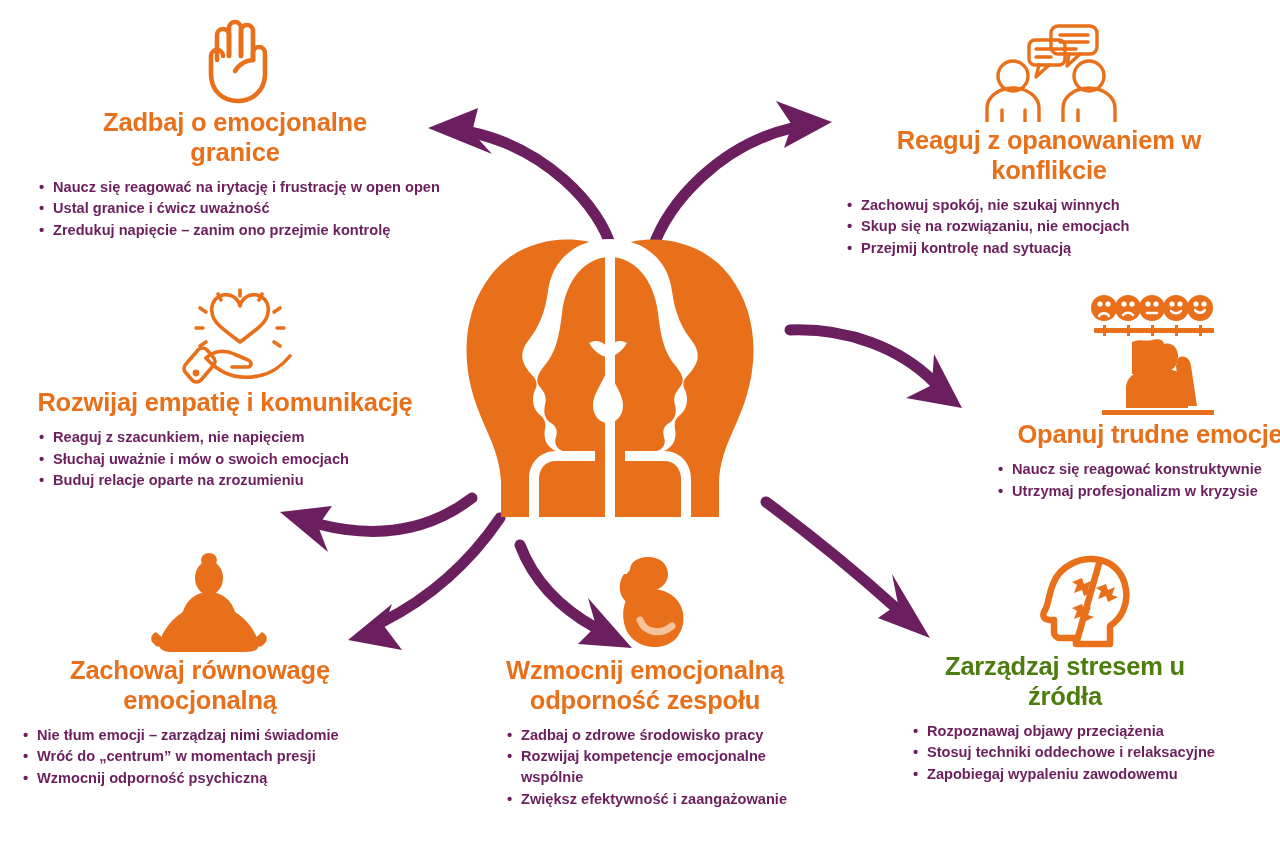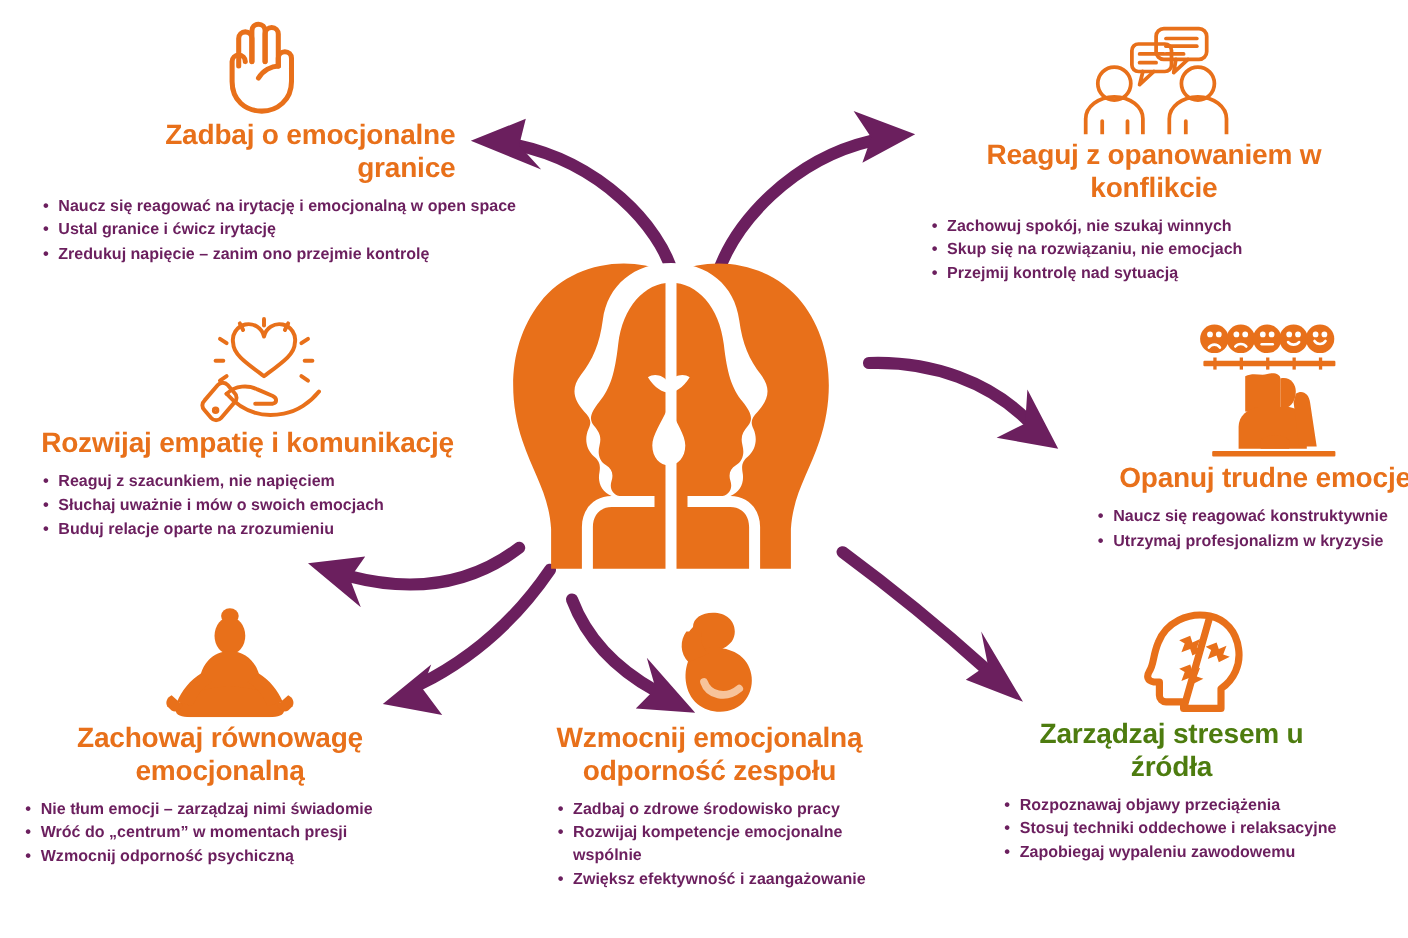--- a/index.html
+++ b/index.html
@@ -48,21 +48,21 @@
   .block ul li:before{
     content:"•";
     position:absolute;
     left:3px;top:-1px;
     font-size:15px;
   }
 
   
   #blk-granice{left:0px;top:12px;width:470px;}
   #blk-granice .icon-wrap{text-align:center;}
-  #blk-granice h2{text-align:right;padding:0 56px;}
+  #blk-granice h2{text-align:center;padding:0 56px;}
   #blk-granice ul{margin-left:36px;}
 
   #blk-konflikt{left:818px;top:18px;width:462px;}
   #blk-konflikt .icon-wrap{text-align:center;}
   #blk-konflikt h2{text-align:center;padding:0 24px;}
   #blk-konflikt ul{margin-left:26px;}
 
   #blk-empatia{left:0px;top:288px;width:450px;}
   #blk-empatia .icon-wrap{text-align:center;padding-left:30px;}
   #blk-empatia h2{text-align:center;}
@@ -199,22 +199,22 @@
           <path d="M30,48 L30,23 a6,6 0 0 1 12,0 L42,44"></path>
           <path d="M42,44 L42,16 a6,6 0 0 1 12,0 L54,44"></path>
           <path d="M54,44 L54,19 a6,6 0 0 1 12,0 L66,48"></path>
           <path d="M66,48 L66,41 a6,6 0 0 1 12,0 L78,62 c0,17 -13,27 -27,27 c-15,0 -27,-10 -27,-27 L24,44 a6,6 0 0 1 12,0"></path>
           <path d="M66,48 c-6,0 -14,4 -18,11"></path>
         </g>
       </svg>
     </div>
     <h2 style="color: rgb(232, 112, 26);">Zadbaj o emocjonalne granice</h2>
     <ul>
-      <li style="color: rgb(107, 31, 94);">Naucz się reagować na irytację i emocjonalną w open space</li>
-      <li style="color: rgb(107, 31, 94);">Ustal granice i ćwicz irytację</li>
+      <li style="color: rgb(107, 31, 94);">Naucz się reagować na irytację i frustrację w open open</li>
+      <li style="color: rgb(107, 31, 94);">Ustal granice i ćwicz uważność</li>
       <li style="color: rgb(107, 31, 94);">Zredukuj napięcie – zanim ono przejmie kontrolę</li>
     </ul>
   </div>
 
   <div class="block" id="blk-konflikt">
     <div class="icon-wrap">
       <svg width="140" height="104" viewBox="0 0 140 104">
         <g fill="none" stroke="#E8701A" stroke-width="3.4" stroke-linecap="round" stroke-linejoin="round">
 
           <rect x="72" y="8" width="46" height="28" rx="7"></rect>

